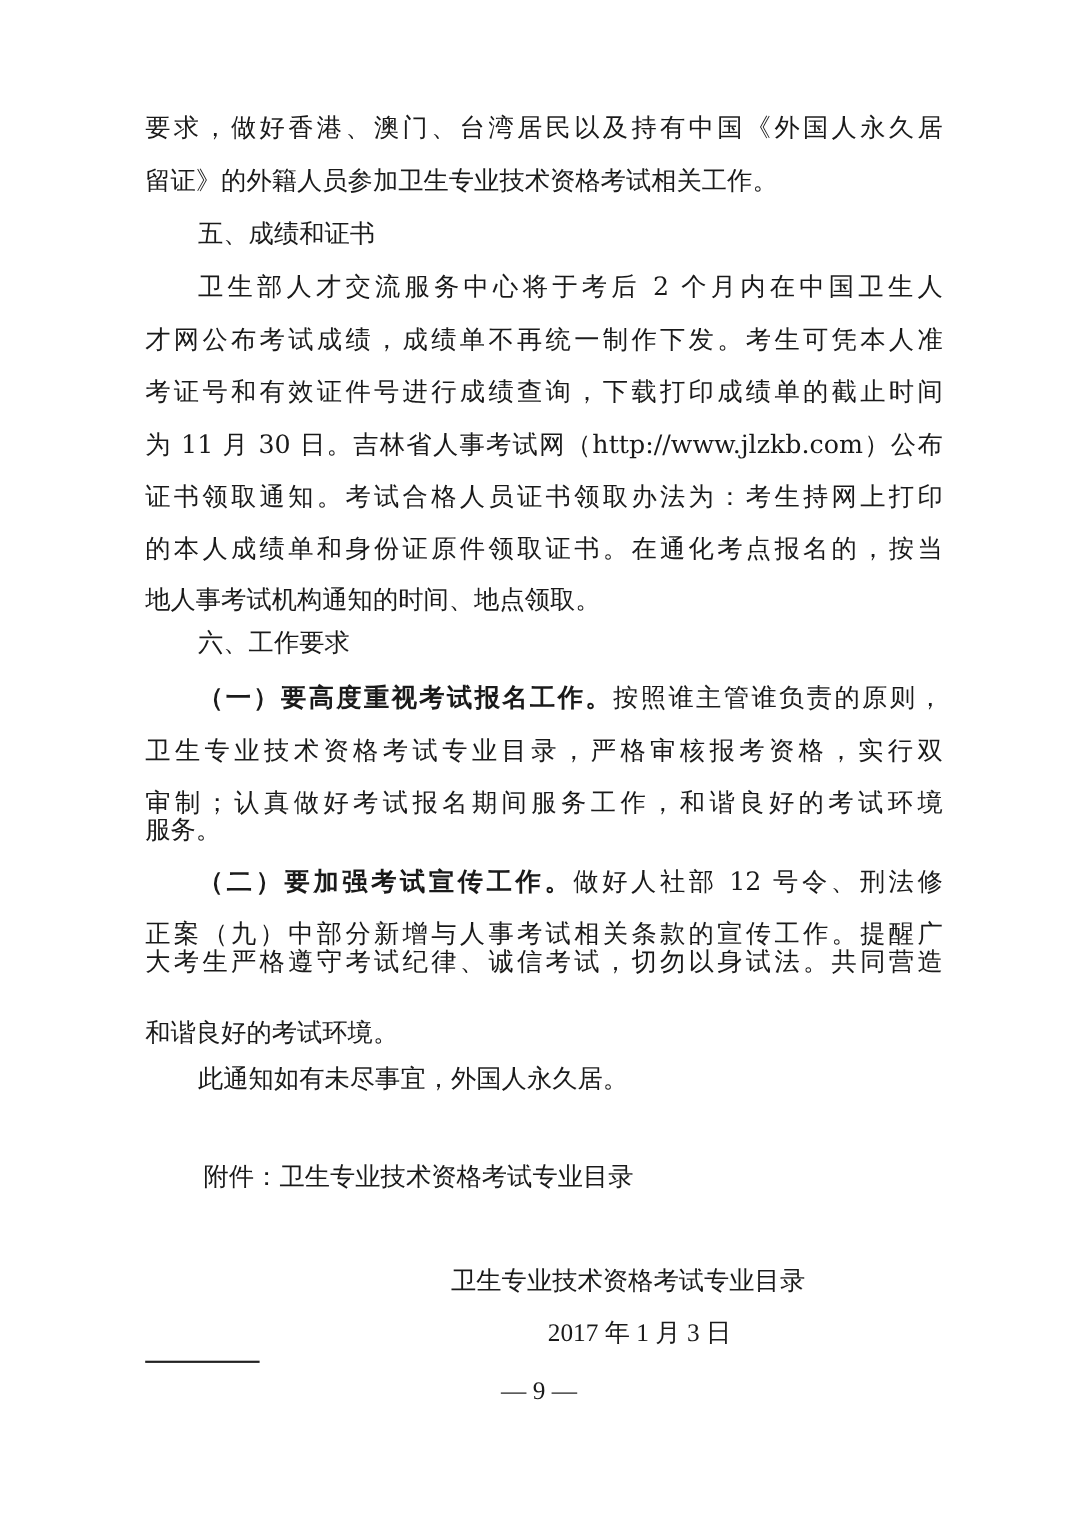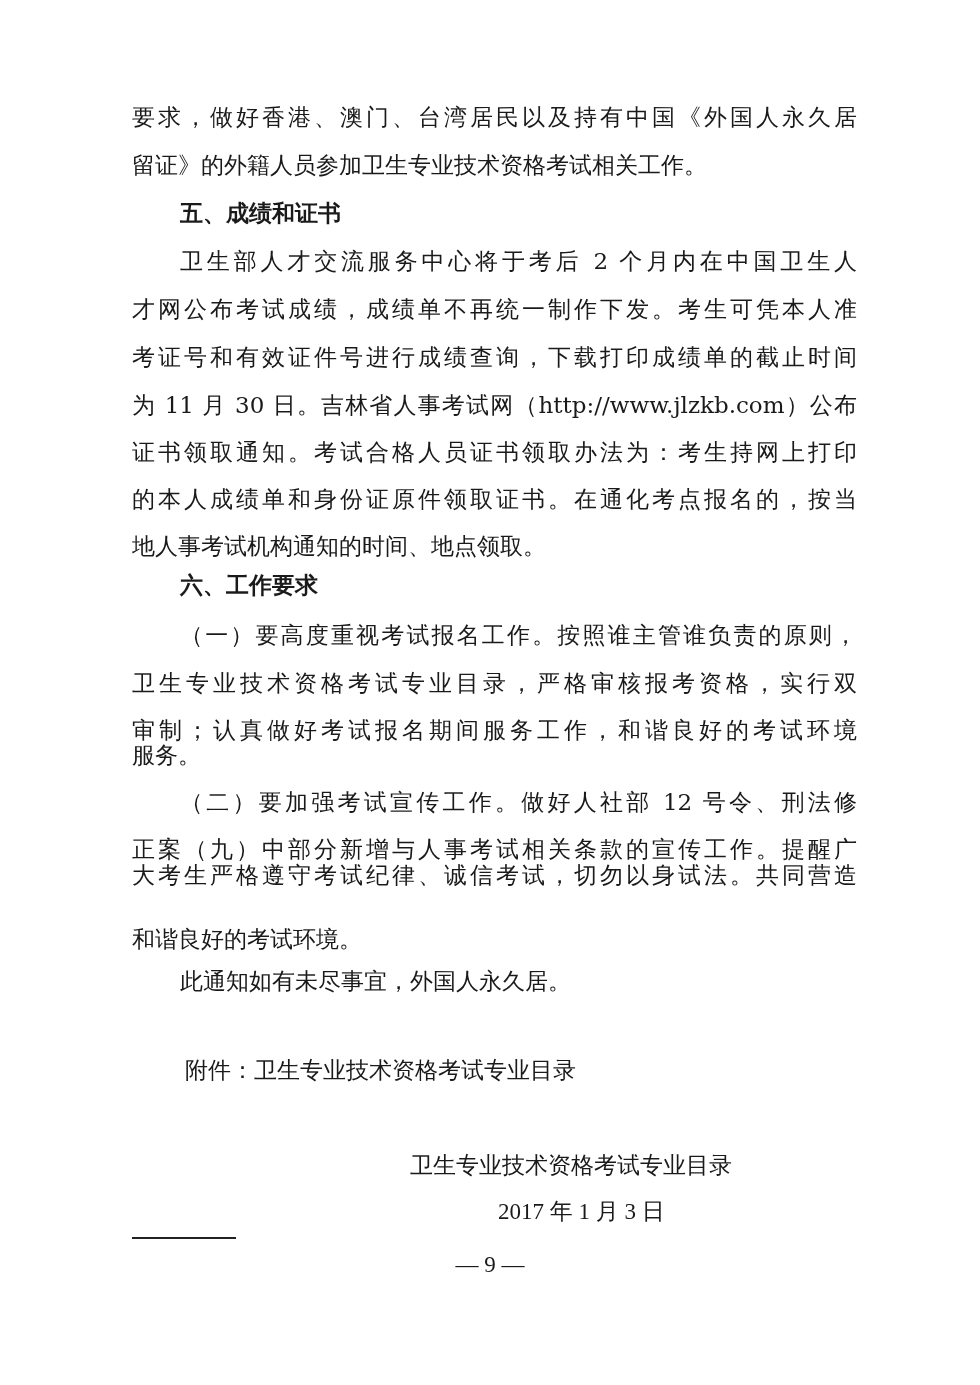--- a/index.html
+++ b/index.html
@@ -2,22 +2,22 @@
 <html><head>
   <meta charset="utf-8">
   <style>
     html, body { margin: 0; padding: 0; background: #ffffff; }
     body { width: 980px; height: 1385px; position: relative; overflow: hidden;
            font-family: "DejaVu Serif", "Liberation Serif", serif; color: #1a1a1a; }
     .line { position: absolute; left: 132px; width: 725px; font-size: 23px; line-height: 30px;
             white-space: nowrap; text-align: justify; text-align-last: justify; letter-spacing: 0px; }
     .line.short { text-align-last: left; }
     .indent { left: 180px; width: 677px; }
-    .heading { font-family: "DejaVu Sans", "Liberation Sans", sans-serif; font-weight: bold; text-align-last: left; }
-    .bold { font-weight: normal; font-family: "DejaVu Sans", "Liberation Sans", sans-serif; }
+    .heading { font-family: "DejaVu Sans", "Liberation Sans", sans-serif; font-weight: normal; text-align-last: left; }
+    .bold { font-weight: bold; font-family: "DejaVu Sans", "Liberation Sans", sans-serif; }
     .sep { position: absolute; left: 132px; top: 1237px; width: 104px; height: 2px; background: #222; }
     .pageno { position: absolute; left: 440px; width: 100px; top: 1252px; font-size: 23px; text-align: center; font-family: "Liberation Serif", serif; }
   </style>
 </head>
 <body>
 
 <div>
   <div class="line" style="top:102px">要求，做好香港、澳门、台湾居民以及持有中国《外国人永久居</div>
   <div class="line short" style="top:150px">留证》的外籍人员参加卫生专业技术资格考试相关工作。</div>
 

